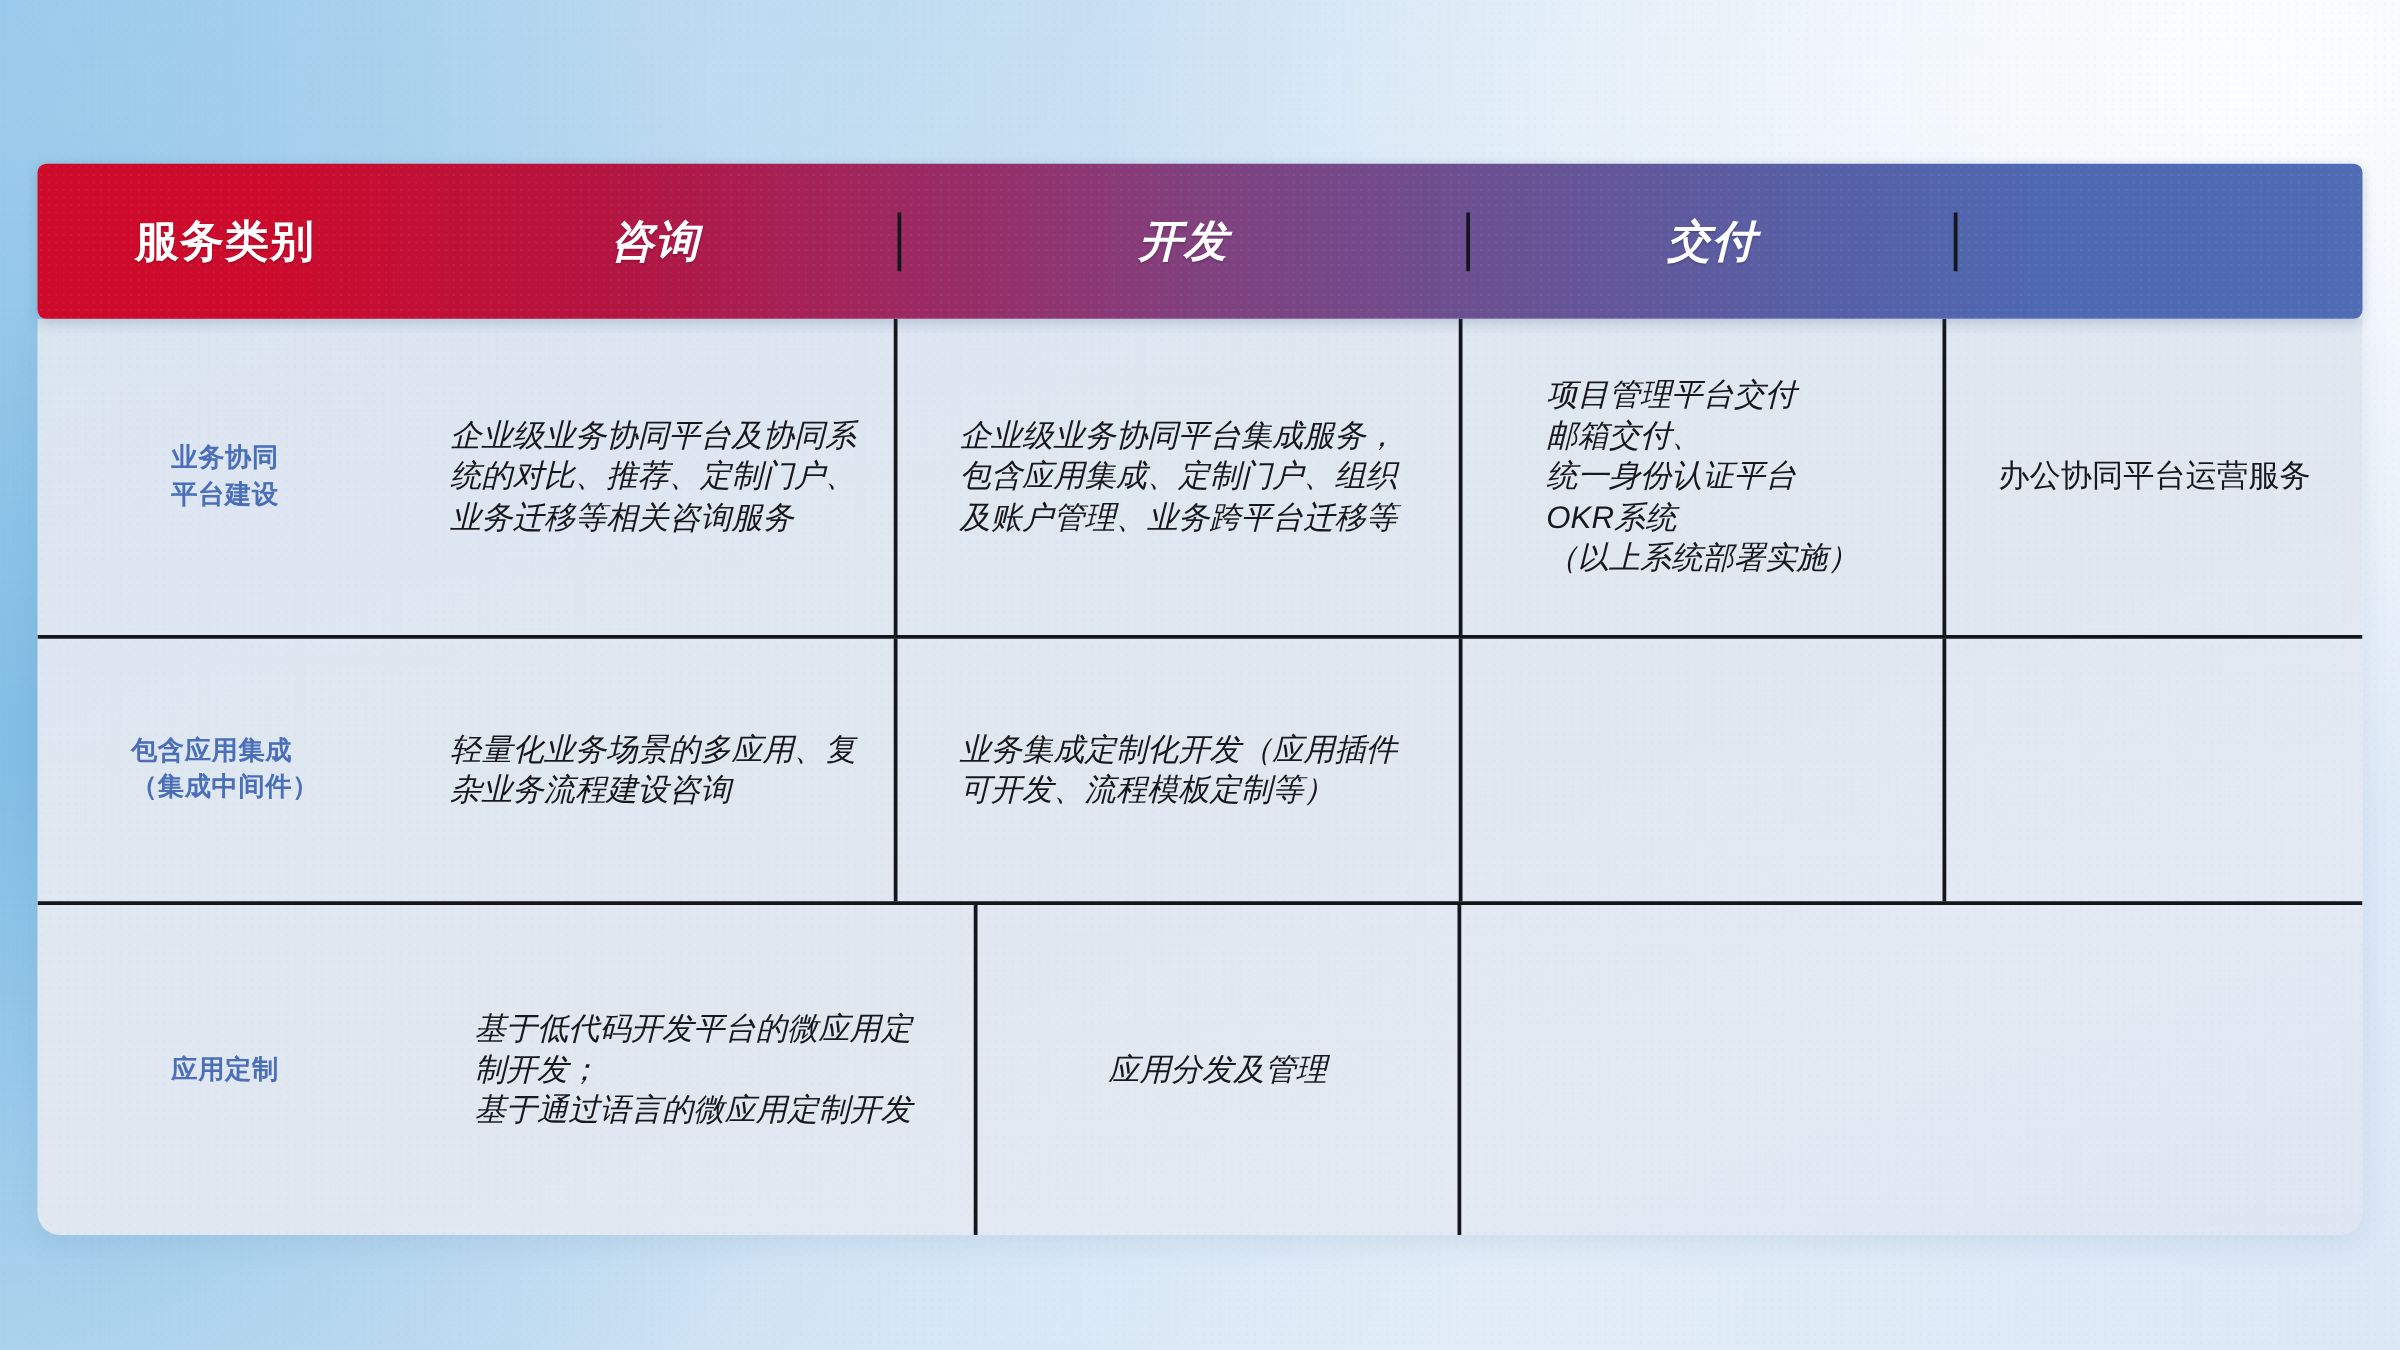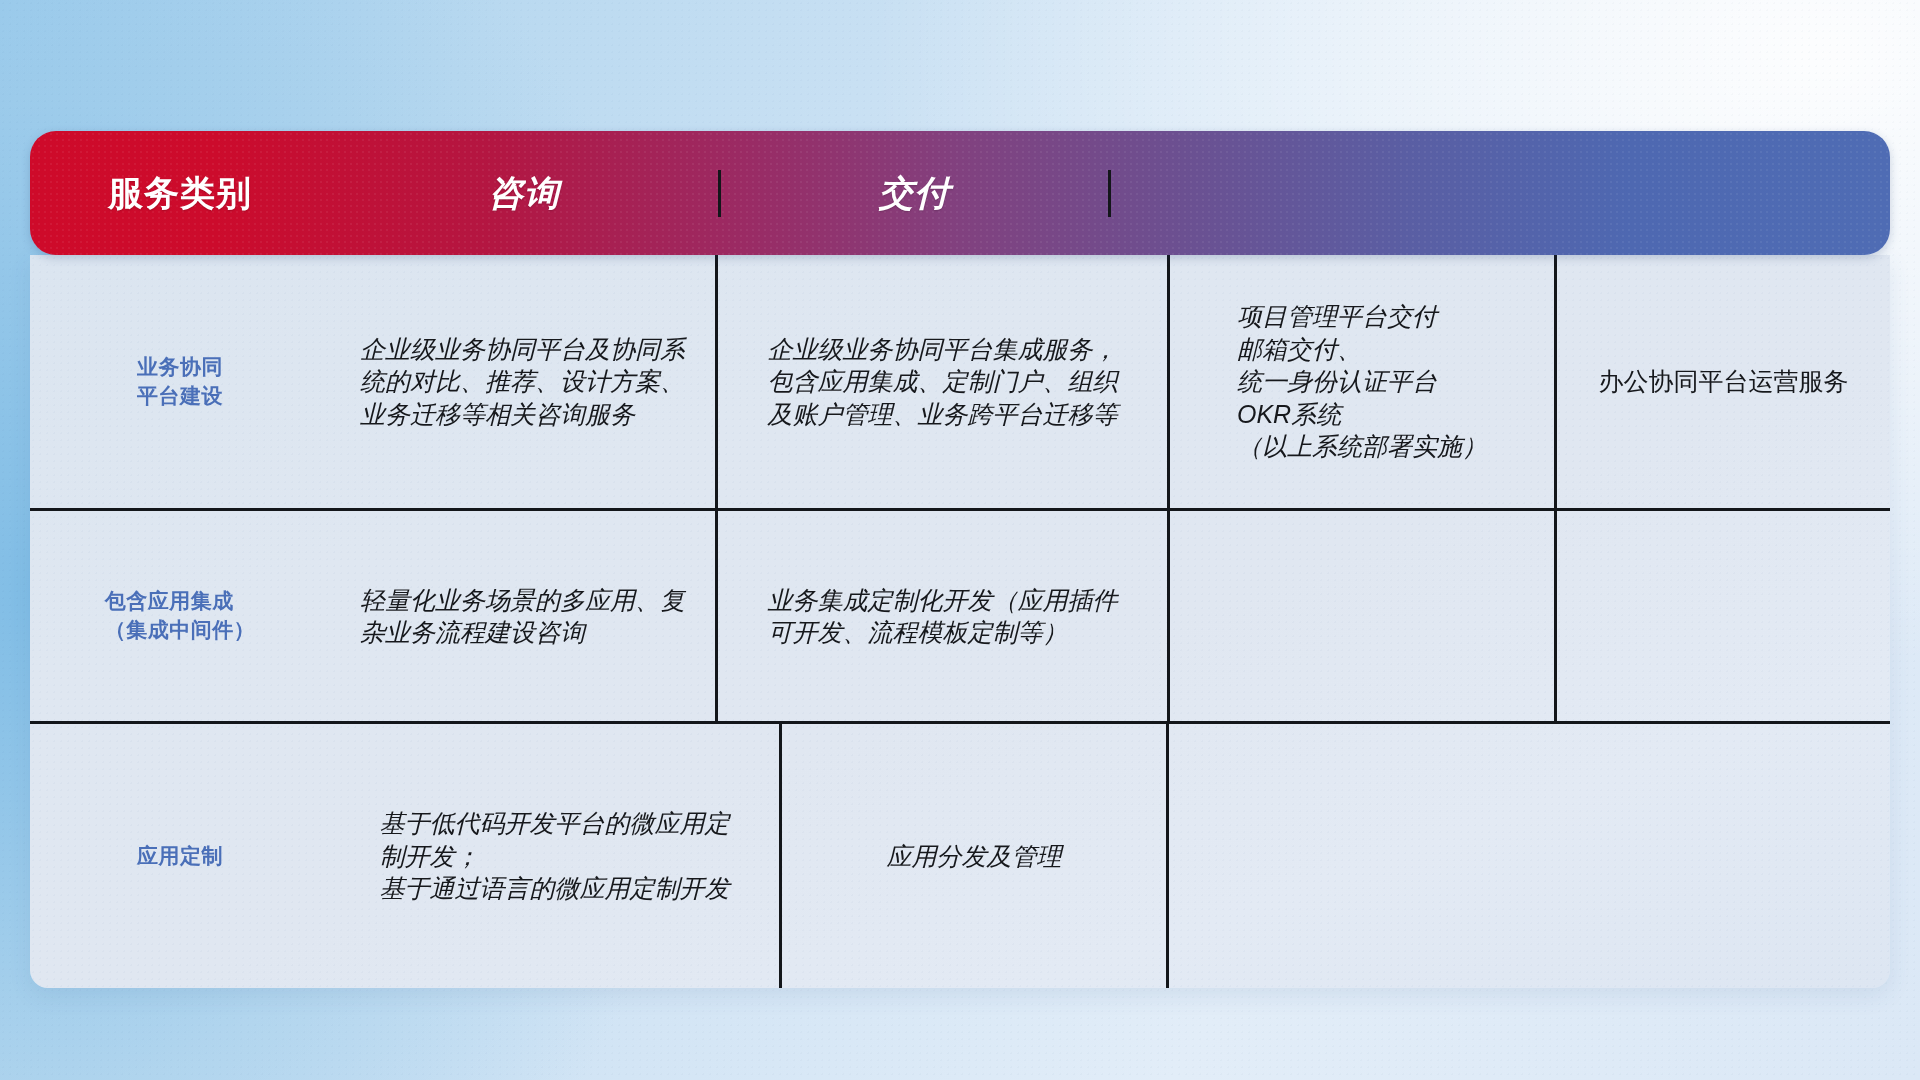--- a/index.html
+++ b/index.html
@@ -41,21 +41,21 @@
     position: absolute;
     left: 30px;
     top: 131px;
     width: 1860px;
   }
 
   
   .thead {
     position: relative;
     height: 124px;
-    border-radius: 26px;
+    border-radius: 7px;
     background: linear-gradient(90deg,
         #ce0a2a 0%,
         #cc0b2c 10%,
         #b31642 25%,
         #9b2a63 38%,
         #81417f 50%,
         #6b5091 62%,
         #5a5ea3 74%,
         #4e68b1 86%,
         #4f6cb4 100%);
@@ -152,30 +152,31 @@
 </head>
 <body>
 
 <div id="page">
 
   <div class="table-wrap">
 
     <div class="thead">
       <div class="th c1">服务类别</div>
       <div class="th c2">咨询</div>
+      <div class="th c3">开发</div>
       <div class="th c4">交付</div>
     </div>
 
     <div class="tbody">
 
       <div class="trow r1">
         <div class="td c1 rowlabel">业务协同
 平台建设</div>
         <div class="td c2">企业级业务协同平台及协同系
-统的对比、推荐、设计方案、
+统的对比、推荐、定制门户、
 业务迁移等相关咨询服务</div>
         <div class="td c3">企业级业务协同平台集成服务，
 包含应用集成、定制门户、组织
 及账户管理、业务跨平台迁移等</div>
         <div class="td c4">项目管理平台交付
 邮箱交付、
 统一身份认证平台
 OKR系统
 （以上系统部署实施）</div>
         <div class="td c5">办公协同平台运营服务</div>

